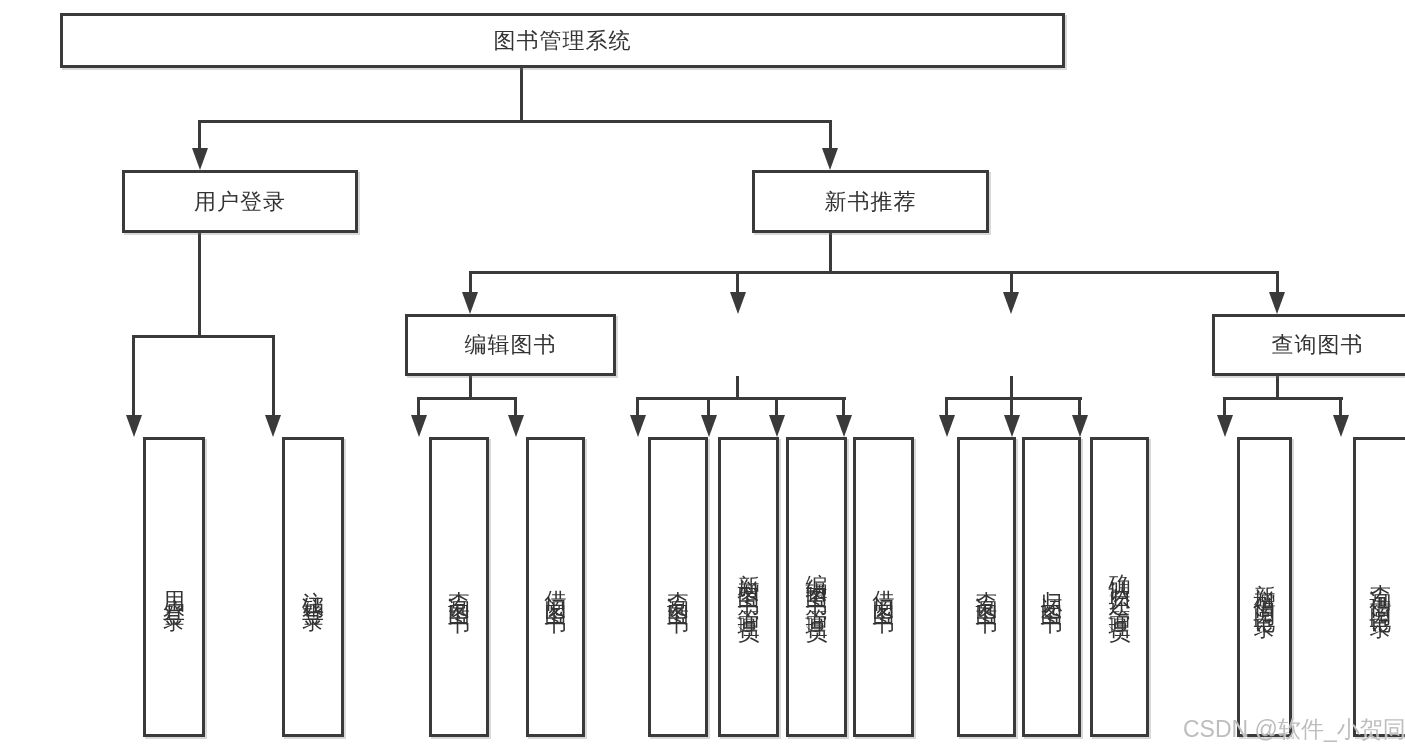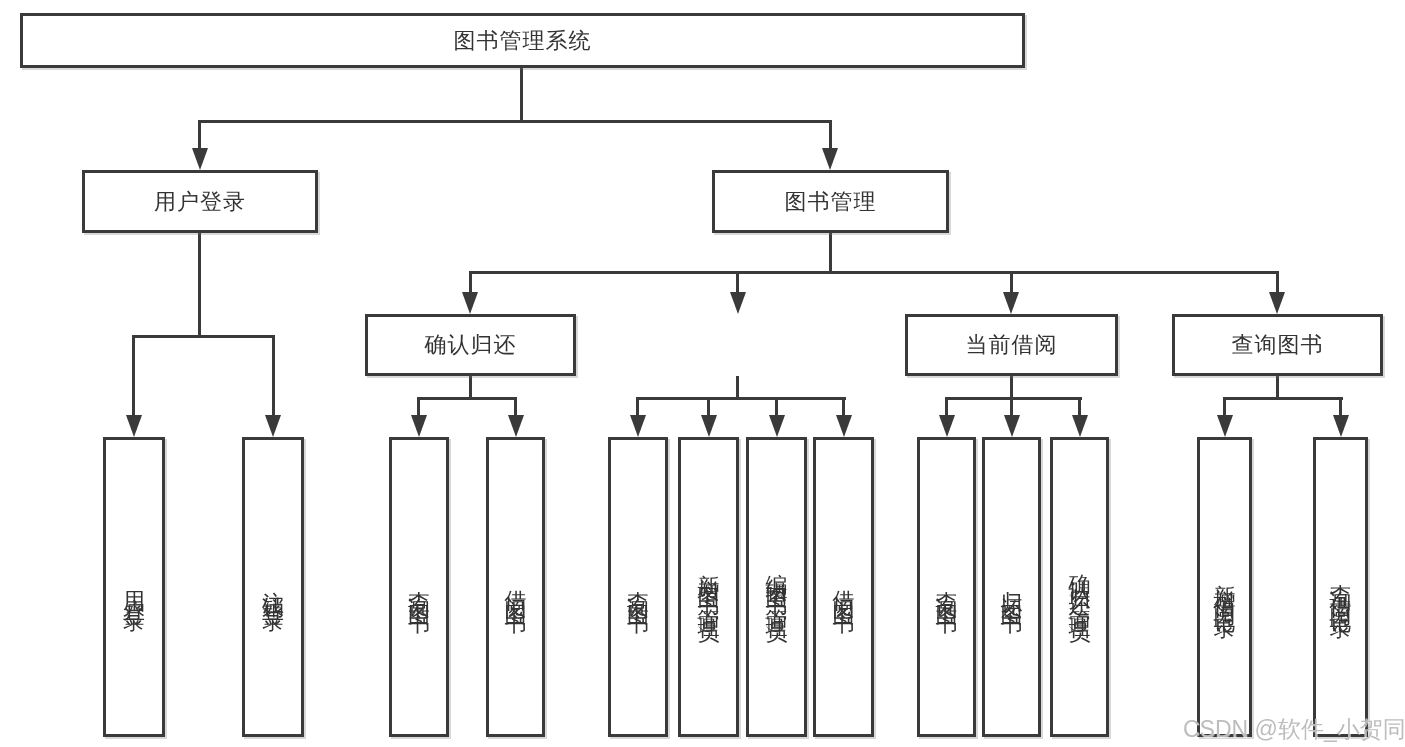--- a/index.html
+++ b/index.html
@@ -11,21 +11,21 @@
   html,body{width:1405px;height:747px;background:#ffffff;overflow:hidden;
     font-family:"Liberation Sans","DejaVu Sans",sans-serif;}
   #canvas{position:relative;width:1405px;height:747px;background:#ffffff;}
 
   
   .node{
     position:absolute;background:#fff;border:3px solid var(--line);
     display:flex;align-items:center;justify-content:center;
     font-size:22px;color:var(--text);letter-spacing:1px;
     box-shadow:2px 2px 0 rgba(120,120,120,0.28);
-    white-space:nowrap;z-index:2;
+    white-space:nowrap;z-index:2;margin-left:40px;
   }
   .vnode{
     writing-mode:vertical-rl;text-orientation:mixed;
     letter-spacing:7px;line-height:1;font-size:22px;
   }
 
   
   .hl{position:absolute;height:3px;background:var(--line);z-index:1;}
   .vl{position:absolute;width:3px;background:var(--line);z-index:1;}
   .ar{position:absolute;width:0;height:0;z-index:1;
@@ -47,42 +47,41 @@
   <div class="node" style="left:20px;top:13px;width:1005px;height:55px;">图书管理系统</div>
 
   <i class="vl" style="left:520px;top:66px;height:56px;"></i>
   <i class="hl" style="left:198px;top:120px;width:634px;"></i>
   <i class="vl" style="left:198px;top:120px;height:30px;"></i>
   <b class="ar" style="left:192px;top:148px;"></b>
   <i class="vl" style="left:829px;top:120px;height:30px;"></i>
   <b class="ar" style="left:822px;top:148px;"></b>
 
   <div class="node" style="left:82px;top:170px;width:236px;height:63px;">用户登录</div>
-  <div class="node" style="left:712px;top:170px;width:237px;height:63px;">图书管理</div>
+  <div class="node" style="left:712px;top:170px;width:237px;height:63px;">新书推荐</div>
 
   <i class="vl" style="left:198px;top:233px;height:104px;"></i>
   <i class="hl" style="left:132px;top:335px;width:143px;"></i>
   <i class="vl" style="left:132px;top:335px;height:80px;"></i>
   <b class="ar" style="left:126px;top:415px;"></b>
   <i class="vl" style="left:272px;top:335px;height:80px;"></i>
   <b class="ar" style="left:265px;top:415px;"></b>
 
   <i class="vl" style="left:829px;top:233px;height:40px;"></i>
   <i class="hl" style="left:469px;top:271px;width:810px;"></i>
   <i class="vl" style="left:469px;top:271px;height:24px;"></i>
   <b class="ar" style="left:462px;top:292px;"></b>
   <i class="vl" style="left:736px;top:271px;height:24px;"></i>
   <b class="ar" style="left:730px;top:292px;"></b>
   <i class="vl" style="left:1010px;top:271px;height:24px;"></i>
   <b class="ar" style="left:1003px;top:292px;"></b>
   <i class="vl" style="left:1276px;top:271px;height:24px;"></i>
   <b class="ar" style="left:1269px;top:292px;"></b>
 
-  <div class="node" style="left:365px;top:314px;width:211px;height:62px;">确认归还</div>
-  <div class="node" style="left:905px;top:314px;width:213px;height:62px;">当前借阅</div>
+  <div class="node" style="left:365px;top:314px;width:211px;height:62px;">编辑图书</div>
   <div class="node" style="left:1172px;top:314px;width:211px;height:62px;">查询图书</div>
 
   <i class="vl" style="left:469px;top:376px;height:23px;"></i>
   <i class="vl" style="left:736px;top:376px;height:23px;"></i>
   <i class="vl" style="left:1010px;top:376px;height:23px;"></i>
   <i class="vl" style="left:1276px;top:376px;height:23px;"></i>
 
   <i class="hl" style="left:417px;top:397px;width:100px;"></i>
   <i class="hl" style="left:636px;top:397px;width:210px;"></i>
   <i class="hl" style="left:945px;top:397px;width:137px;"></i>

